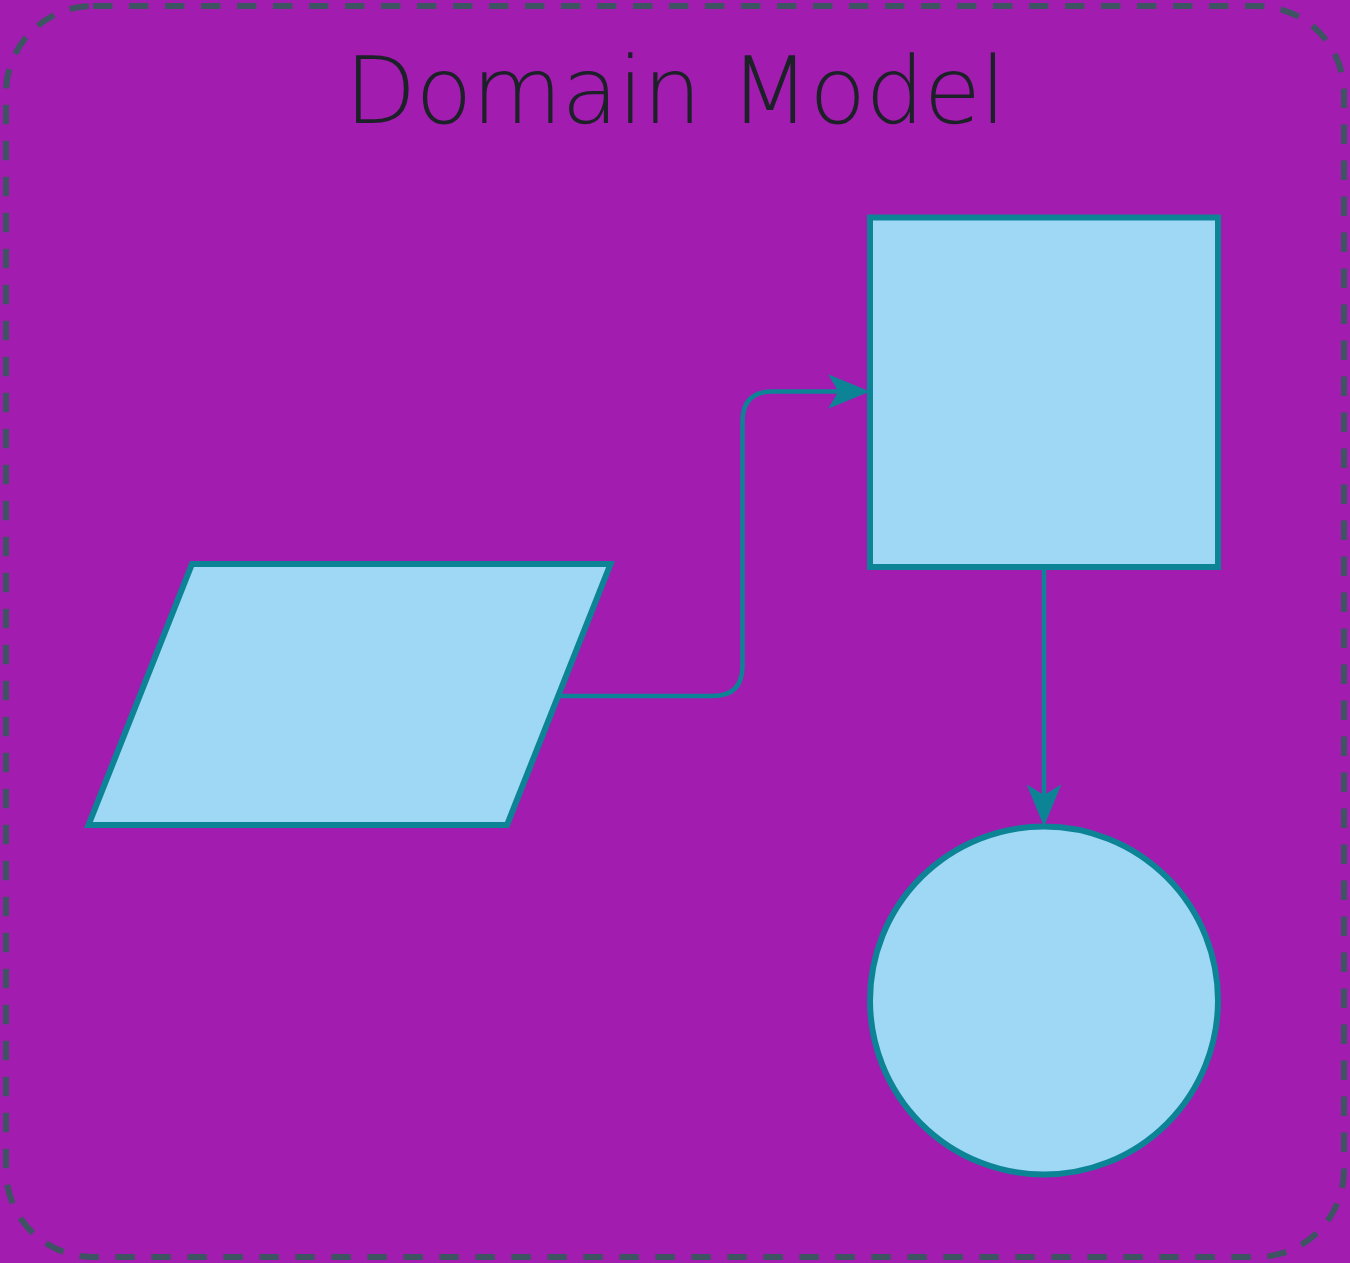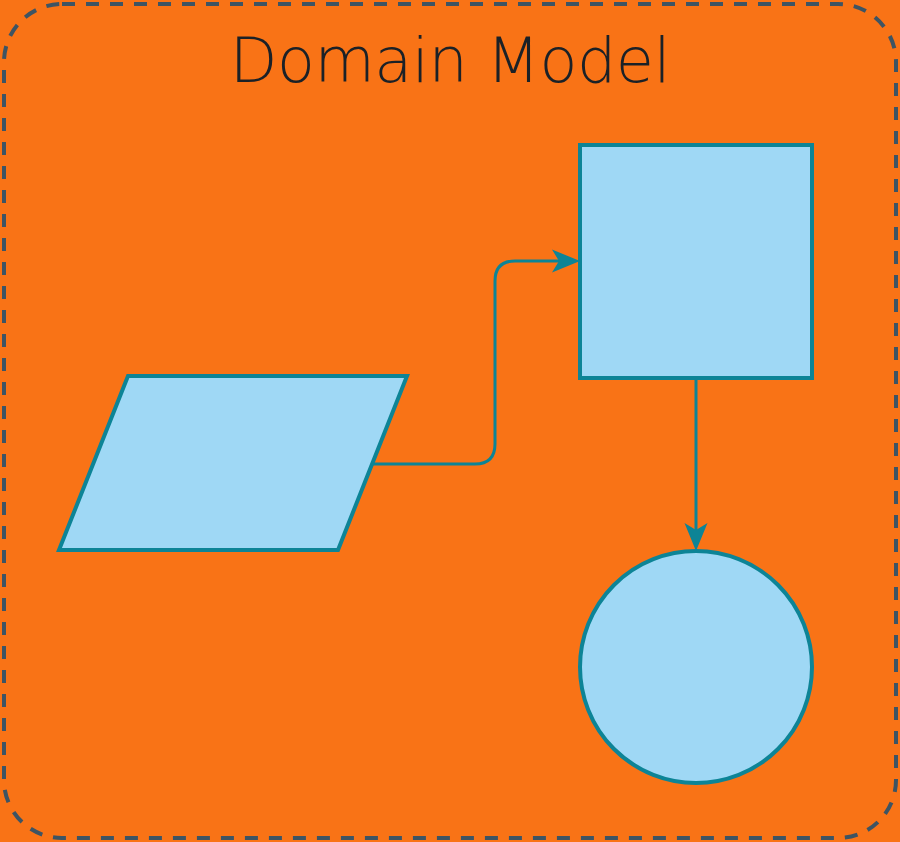--- a/index.html
+++ b/index.html
@@ -31,21 +31,21 @@
     font-family: "DejaVu Sans", "Liberation Sans", sans-serif;
     font-weight: 300;
     font-size: 62px;
     fill: #1b2127;
     letter-spacing: -0.5px;
   }
 </style>
 </head>
 <body>
 
-<div id="canvas-root" style="background: #f97316;">
+<div id="canvas-root" style="background: #a21caf;">
   <svg id="diagram-svg" viewBox="0 0 900 842" xmlns="http://www.w3.org/2000/svg">
 
     <rect id="frame-rect" fill="none" stroke-linecap="butt" x="4" y="4" width="892" height="834" rx="58" ry="58" stroke="#3e5463" stroke-width="4" stroke-dasharray="13 11"></rect>
 
     <text id="title-text" class="diagram-title" text-anchor="middle" x="450" y="82" fill="#1b2127" font-size="62">Domain Model</text>
 
     <polygon id="shape-parallelogram" stroke-linejoin="miter" points="128,376 407,376 338,550 59,550" fill="#9fd8f5" stroke="#0d8496" stroke-width="4"></polygon>
 
     <rect id="shape-rectangle" stroke-linejoin="miter" x="580" y="145" width="232" height="233" fill="#9fd8f5" stroke="#0d8496" stroke-width="4"></rect>
 

